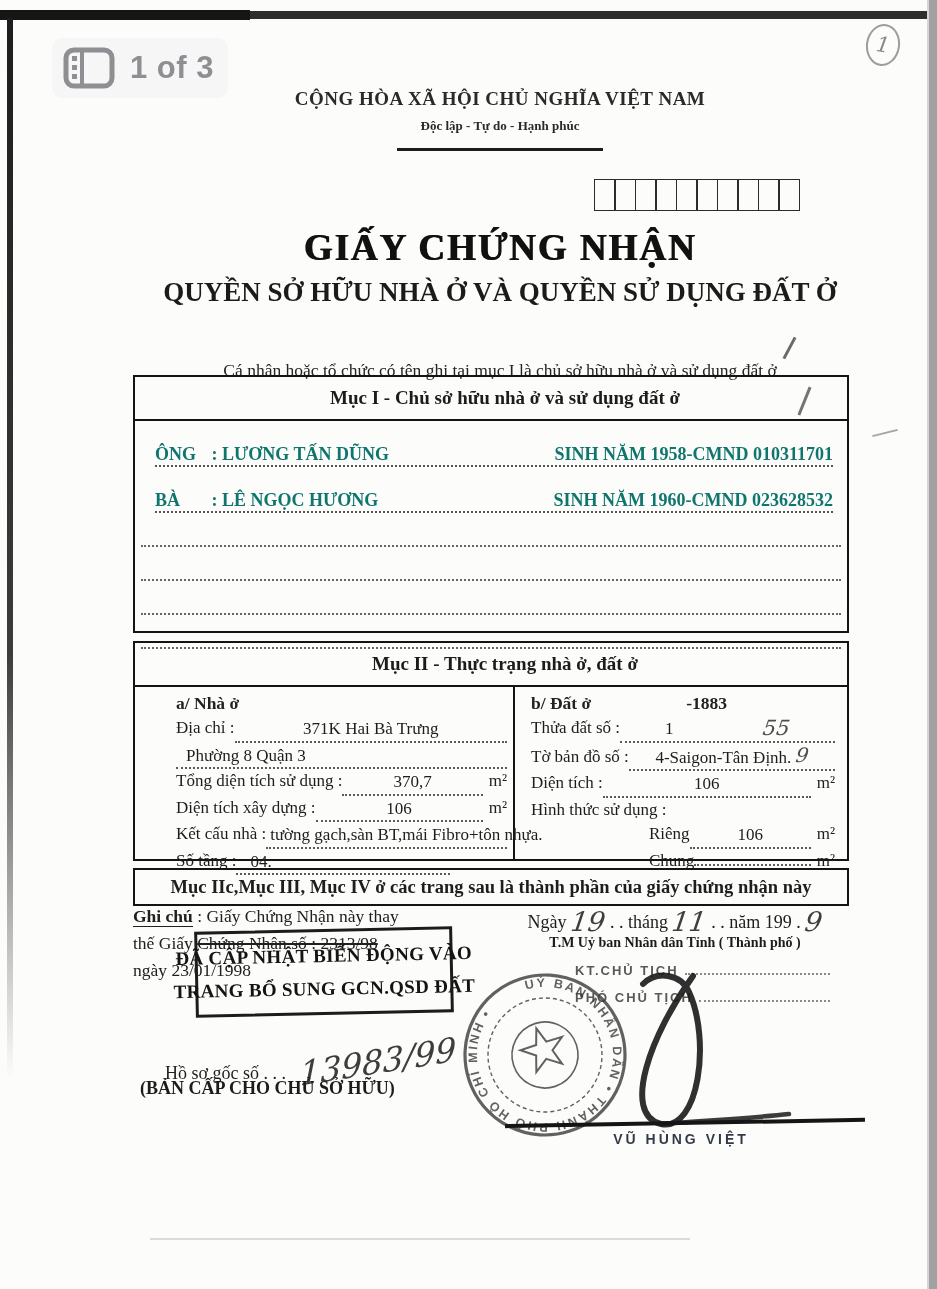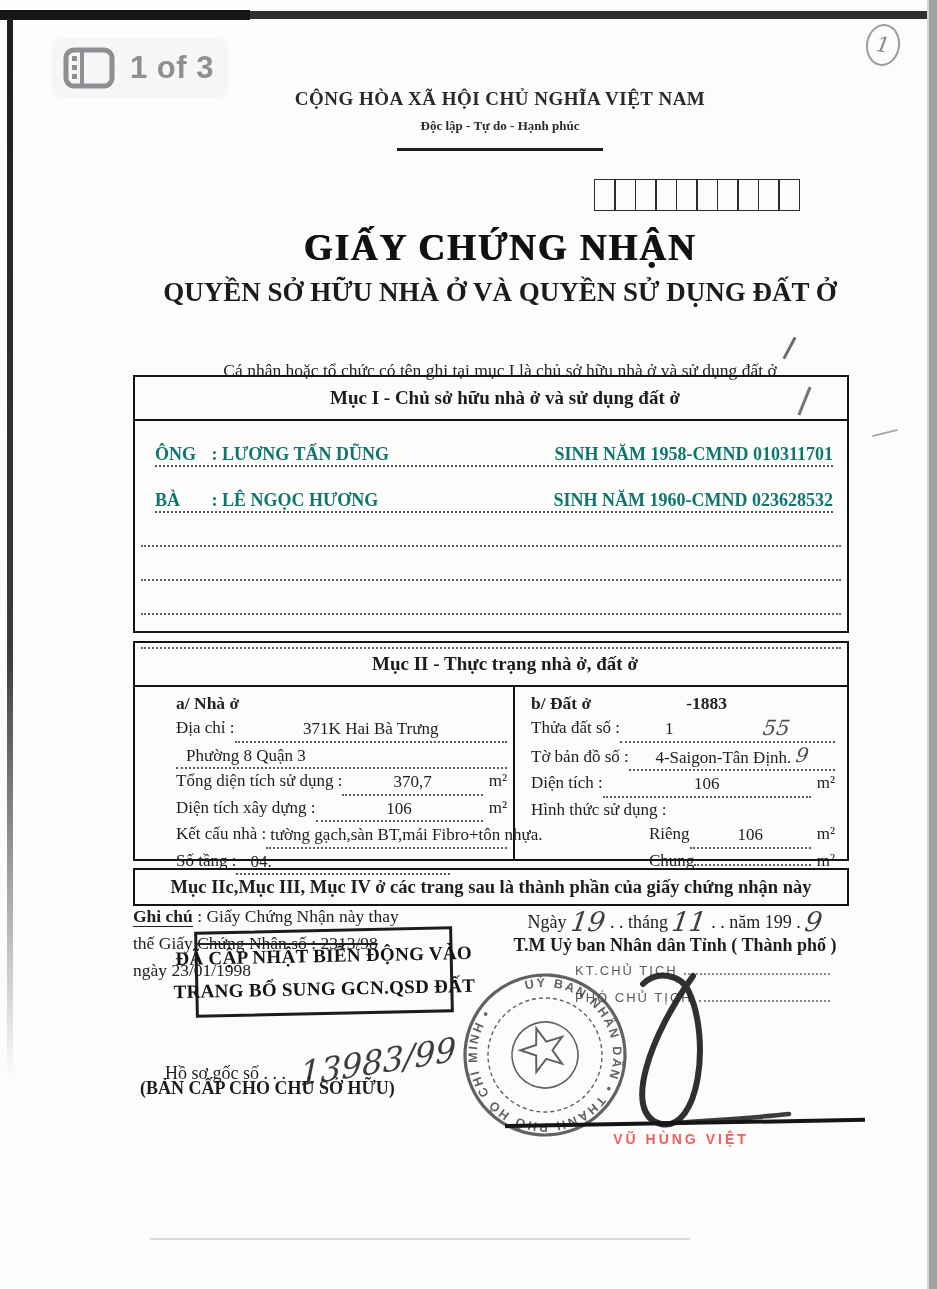--- a/index.html
+++ b/index.html
@@ -83,27 +83,27 @@
     position:absolute;left:130px;top:929px;width:252px;height:80px;border:3px solid #1c1c1c;
     transform:rotate(-1.2deg);display:flex;flex-direction:column;align-items:center;justify-content:center;
     font-size:19px;font-weight:bold;letter-spacing:.3px;color:#141414;line-height:33px;white-space:nowrap;
   }
   .dossier{position:absolute;left:100px;top:1048px;font-size:18px;color:#1f1f1f;}
   .dossier .hw-num{font-size:33px;margin-left:8px;transform:rotate(-9deg) skewX(-10deg);position:relative;top:-6px;color:#3d3d3d;}
   .dossier-sub{position:absolute;left:75px;top:1078px;font-size:18px;font-weight:600;color:#1c1c1c;text-align:center;}
 
   .dateline{position:absolute;left:430px;top:903px;width:360px;text-align:center;font-size:18px;color:#1d1d1d;white-space:nowrap;}
   .dateline .hw{font-size:27px;color:#3f3f3f;position:relative;top:3px;}
-  .authority{position:absolute;left:410px;top:935px;width:400px;text-align:center;font-size:18px;font-weight:600;color:#1c1c1c;}
-  .signrow{position:absolute;left:510px;font-family:"Liberation Sans",sans-serif;font-size:13px;font-weight:400;
+  .authority{position:absolute;left:410px;top:935px;width:400px;text-align:center;font-size:14px;font-weight:600;color:#1c1c1c;}
+  .signrow{position:absolute;left:510px;font-family:"Liberation Sans",sans-serif;font-size:13px;font-weight:700;
     letter-spacing:2px;color:#3c3c3c;display:flex;align-items:baseline;width:255px;opacity:.85;}
   .signrow .dotfill{flex:1;border-bottom:2px dotted #777;margin-left:6px;}
   .sig-line{position:absolute;left:440px;top:1121px;width:360px;height:3.5px;background:#151515;transform:rotate(-1deg);}
   .signer{position:absolute;left:516px;top:1131px;width:200px;text-align:center;
-    font-family:"Liberation Sans",sans-serif;font-size:14px;font-weight:700;letter-spacing:3px;color:#ef4444;opacity:.85;}
+    font-family:"Liberation Sans",sans-serif;font-size:14px;font-weight:700;letter-spacing:3px;color:#0f172a;opacity:.85;}
   .seal{position:absolute;left:390px;top:965px;opacity:.8;}
   .signature{position:absolute;left:528px;top:968px;}
 </style>
 </head>
 <body>
 
 <div class="page">
 
   <div class="scan-top-line"></div>
   <div class="scan-top-line-dark"></div>

